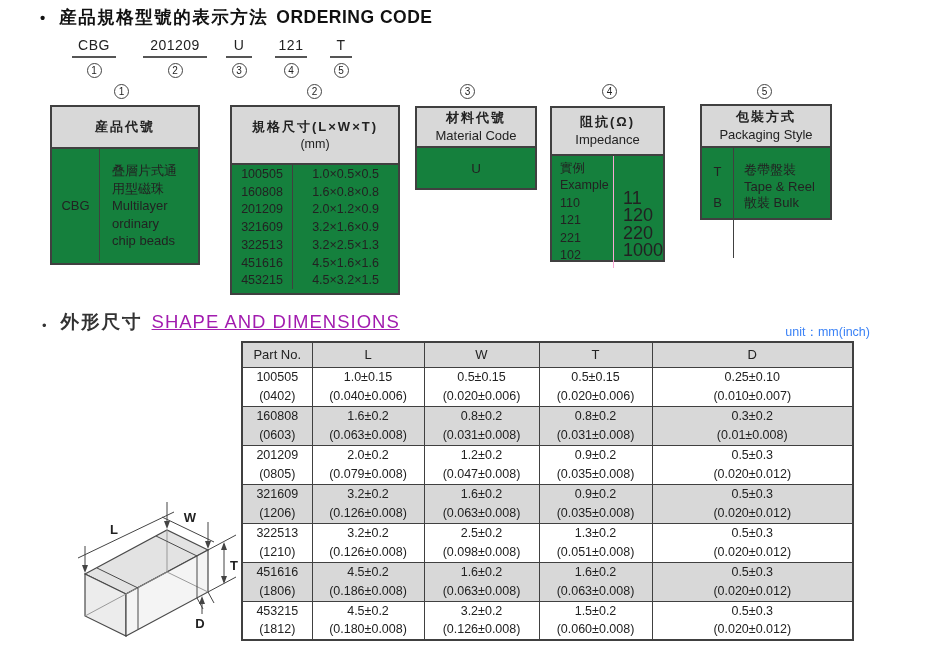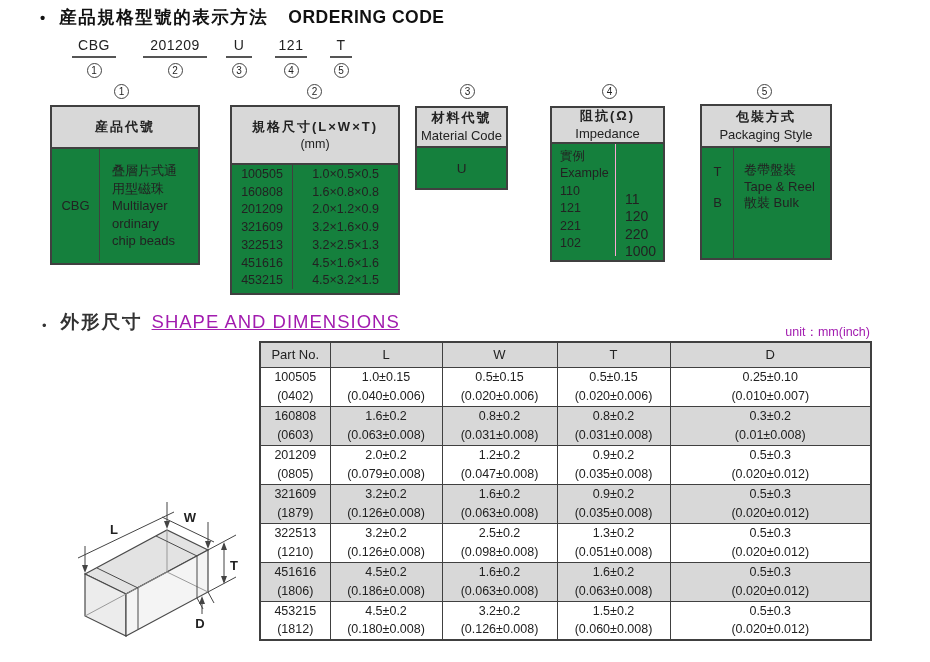--- a/index.html
+++ b/index.html
@@ -8,21 +8,21 @@
     width: 930px; height: 662px; position: relative;
     font-family: "Liberation Sans", "DejaVu Sans", sans-serif;
     color: #222; overflow: hidden;
   }
   .abs { position: absolute; }
 
   
   .sec1-title { left: 40px; top: 5px; display: flex; align-items: center;
     font-size: 17.5px; font-weight: bold; color: #111; }
   .sec1-title .bullet { font-size: 15px; margin-right: 14px; }
-  .sec1-title .zh { letter-spacing: 1.5px; margin-right: 20px; }
+  .sec1-title .zh { letter-spacing: 1.5px; margin-right: 8px; }
   .sec1-title .en { letter-spacing: 0.5px; }
 
   .sec2-title { left: 42px; top: 309px; display: flex; align-items: center;
     font-size: 18.5px; color: #333; }
   .sec2-title .bullet { font-size: 13px; margin-right: 14px; position: relative; top: 4px; }
   .sec2-title .zh { font-weight: 600; letter-spacing: 2px; margin-right: 9px; }
   .sec2-title .en { font-weight: 400; letter-spacing: 1px; color: #a21caf; text-decoration: underline; }
 
   
   .code-seg { position: absolute; top: 37px; text-align: center; font-size: 14px; color: #222; }
@@ -54,47 +54,47 @@
   
   #box-dimcodes { left: 230px; top: 105px; width: 170px; height: 190px; }
   #box-dimcodes .obox-head { height: 58px; }
   #box-dimcodes .obox-body { height: 124px; }
   #box-dimcodes .col-left { width: 61px; border-right: 1px solid #404040;
     text-align: center; font-size: 12.5px; line-height: 17.7px; padding-top: 1px; }
   #box-dimcodes .col-right { flex: 1; text-align: center; font-size: 12.5px;
     line-height: 17.7px; padding-top: 1px; }
 
   
-  #box-material { left: 415px; top: 106px; width: 93px; height: 84px; }
+  #box-material { left: 415px; top: 106px; width: 122px; height: 84px; }
   #box-material .obox-head { height: 40px; }
   #box-material .obox-body { height: 40px; align-items: center; justify-content: center; font-size: 13.5px; }
 
   
   #box-impedance { left: 550px; top: 106px; width: 115px; height: 156px; }
-  #box-impedance .obox-head { height: 36px; }
+  #box-impedance .obox-head { height: 48px; }
   #box-impedance .obox-body { height: 112px; }
   #box-impedance .col-left { width: 64px; border-right: 1px solid #f9a8d4;
     padding: 4px 0 0 8px; font-size: 12.5px; line-height: 17.4px; }
-  #box-impedance .col-right { flex: 1; padding: 47px 0 0 9px; font-size: 14px; line-height: 17.4px; }
-
-  
-  #box-packaging { left: 700px; top: 104px; width: 132px; height: 156px; }
+  #box-impedance .col-right { flex: 1; padding: 34px 0 0 9px; font-size: 18px; line-height: 17.4px; }
+
+  
+  #box-packaging { left: 700px; top: 104px; width: 132px; height: 116px; }
   #box-packaging .obox-head { height: 42px; }
   #box-packaging .obox-body { height: 110px; }
   #box-packaging .col-left { width: 32px; border-right: 1px solid #404040;
     text-align: center; padding-top: 16px; font-size: 13px; }
   #box-packaging .col-left .pk-b { margin-top: 16px; }
   #box-packaging .col-right { flex: 1; padding: 14px 0 0 10px; font-size: 13px; line-height: 16.5px; }
 
   
   .unit-label { left: 690px; top: 324px; width: 180px; text-align: right;
-    font-size: 12.5px; color: #a21caf; }
-
-  
-  .dim-table-wrap { left: 259px; top: 341px; }
+    font-size: 12.5px; color: #3b82f6; }
+
+  
+  .dim-table-wrap { left: 241px; top: 341px; }
   table.dim-table { border-collapse: collapse; table-layout: fixed; width: 611px;
     border: 2px solid #404040; font-size: 12.5px; color: #222; }
   table.dim-table th, table.dim-table td { border: 1px solid #404040; text-align: center; padding: 0; }
   table.dim-table th { height: 25px; background: #d8d8d8; font-weight: 400; font-size: 13px; }
   table.dim-table td { height: 39px; }
   table.dim-table td div { line-height: 18.5px; }
   table.dim-table tbody tr:nth-child(even) { background: #d8d8d8; }
 
   
   .diagram { left: 50px; top: 482px; }
@@ -354,21 +354,21 @@
             <div>(0.035±0.008)</div>
           </td>
       <td>
             <div>0.5±0.3</div>
             <div>(0.020±0.012)</div>
           </td>
     </tr>
     <tr>
       <td>
             <div>321609</div>
-            <div>(1879)</div>
+            <div>(1206)</div>
           </td>
       <td>
             <div>3.2±0.2</div>
             <div>(0.126±0.008)</div>
           </td>
       <td>
             <div>1.6±0.2</div>
             <div>(0.063±0.008)</div>
           </td>
       <td>

